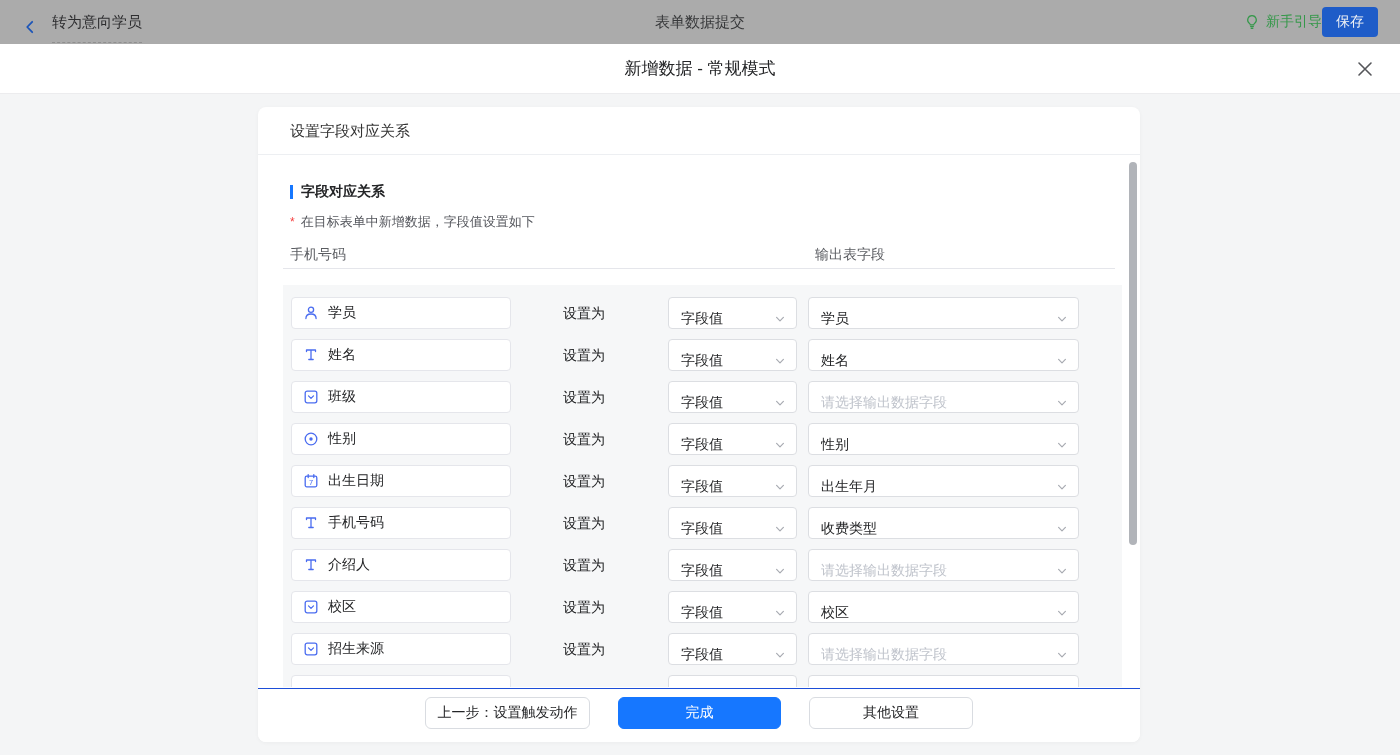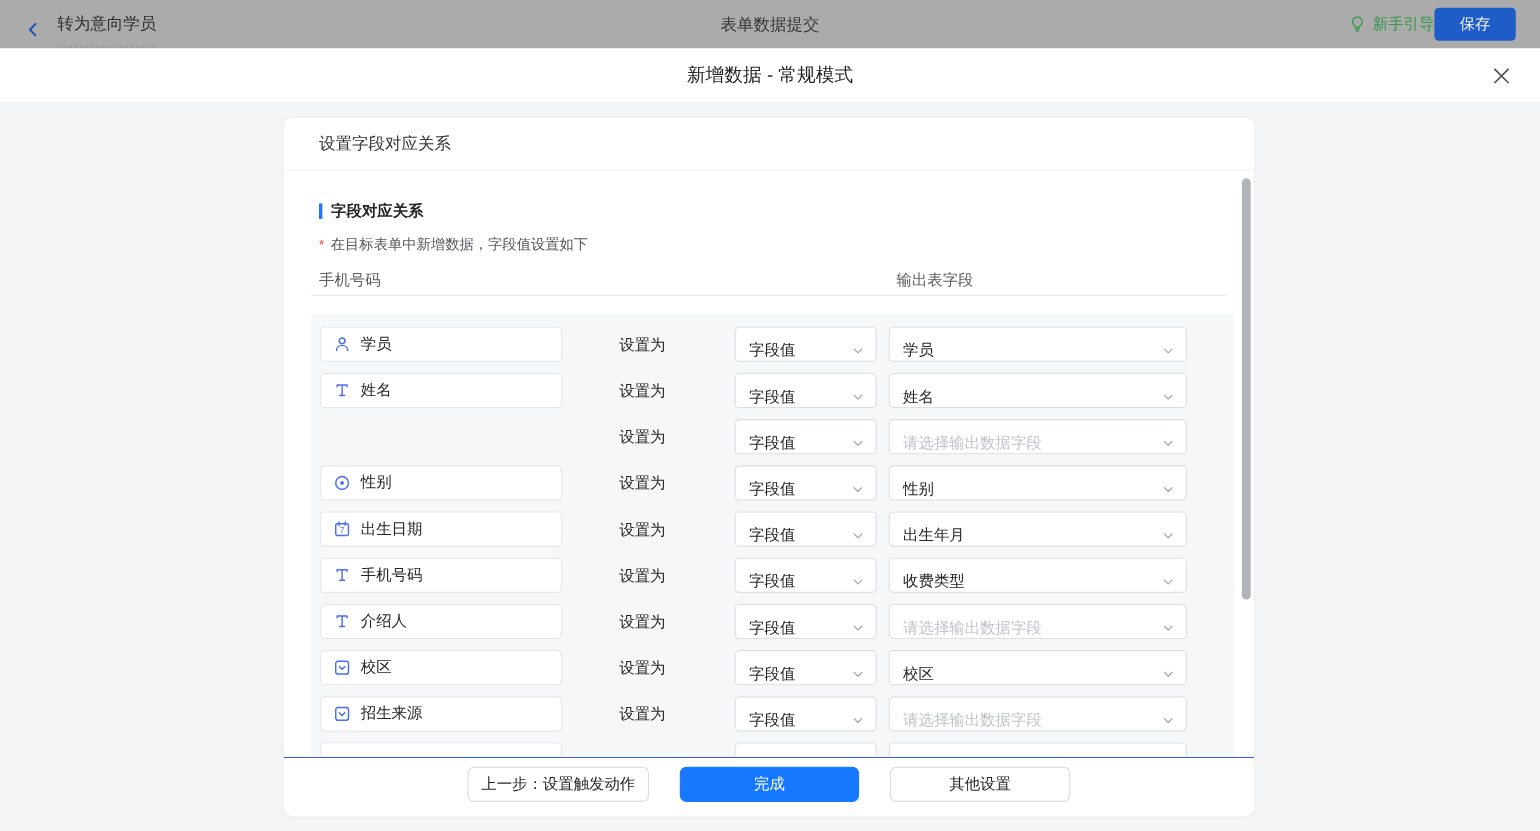--- a/index.html
+++ b/index.html
@@ -8,21 +8,21 @@
 
   
   .topbar { height:44px; background:#ababab; position:relative; display:flex; align-items:center; }
   .topbar-title { position:absolute; left:0; right:0; text-align:center; font-size:15px; color:#37383a; }
   .back-group { display:flex; align-items:flex-end; margin-left:22px; z-index:2; cursor:pointer;text-align:right; }
   .back-icon { width:16px; height:16px; color:#1c55b8; margin:0 14px 8px 0; }
   .back-label { font-size:15px; color:#2e2e30; line-height:40px; border-bottom:1px dashed #8f8f8f; }
   .top-right { position:absolute; right:22px; display:flex; align-items:center; gap:0; z-index:2; }
   .guide { display:flex; align-items:center; gap:6px; color:#35984a; font-size:14px; cursor:pointer; }
   .guide-icon { width:16px; height:16px; display:flex; }
-  .save-btn { width:74px; height:30px; background:#1e5cc8; color:#f2f3f5; font-size:14px;
+  .save-btn { width:56px; height:30px; background:#1e5cc8; color:#f2f3f5; font-size:14px;
               border:none; border-radius:4px; display:flex; align-items:center; justify-content:center; cursor:pointer; }
 
   
   .modal-header { height:50px; background:#fff; border-bottom:1px solid #ececee; position:relative; }
   .modal-title { text-align:center; line-height:50px; font-size:17px; color:#242527; }
   .close-btn { position:absolute; right:26px; top:16px; width:18px; height:18px; color:#55565a; cursor:pointer; }
 
   
   .page-body { height:661px; position:relative; background:#f4f5f6; }
   .card { position:absolute; left:258px; top:13px; width:882px; height:635px; background:#fff;
@@ -177,20 +177,29 @@
           <div class="dd dd2">
             <span class="dd-text">姓名</span>
             <span class="dd-caret">
               <svg viewBox="0 0 12 12" fill="none" stroke="currentColor" stroke-width="1.2" stroke-linecap="round" stroke-linejoin="round">
                 <path d="M2.6 4.4 6 7.8 9.4 4.4"></path>
               </svg>
             </span>
           </div>
         </div>
         <div class="map-row">
+          <div class="field-box">
+            <span class="f-icon">
+              <svg viewBox="0 0 16 16" fill="none" stroke="currentColor" stroke-width="1.3" stroke-linecap="round" stroke-linejoin="round">
+                <rect x="2.2" y="2.2" width="11.6" height="11.6" rx="2"></rect>
+                <path d="M5.5 6.9 8 9.4 10.5 6.9"></path>
+              </svg>
+            </span>
+            <span class="f-label">班级</span>
+          </div>
           <span class="set-as">设置为</span>
           <div class="dd dd1">
             <span class="dd-text">字段值</span>
             <span class="dd-caret">
               <svg viewBox="0 0 12 12" fill="none" stroke="currentColor" stroke-width="1.2" stroke-linecap="round" stroke-linejoin="round">
                 <path d="M2.6 4.4 6 7.8 9.4 4.4"></path>
               </svg>
             </span>
           </div>
           <div class="dd dd2 ph">

